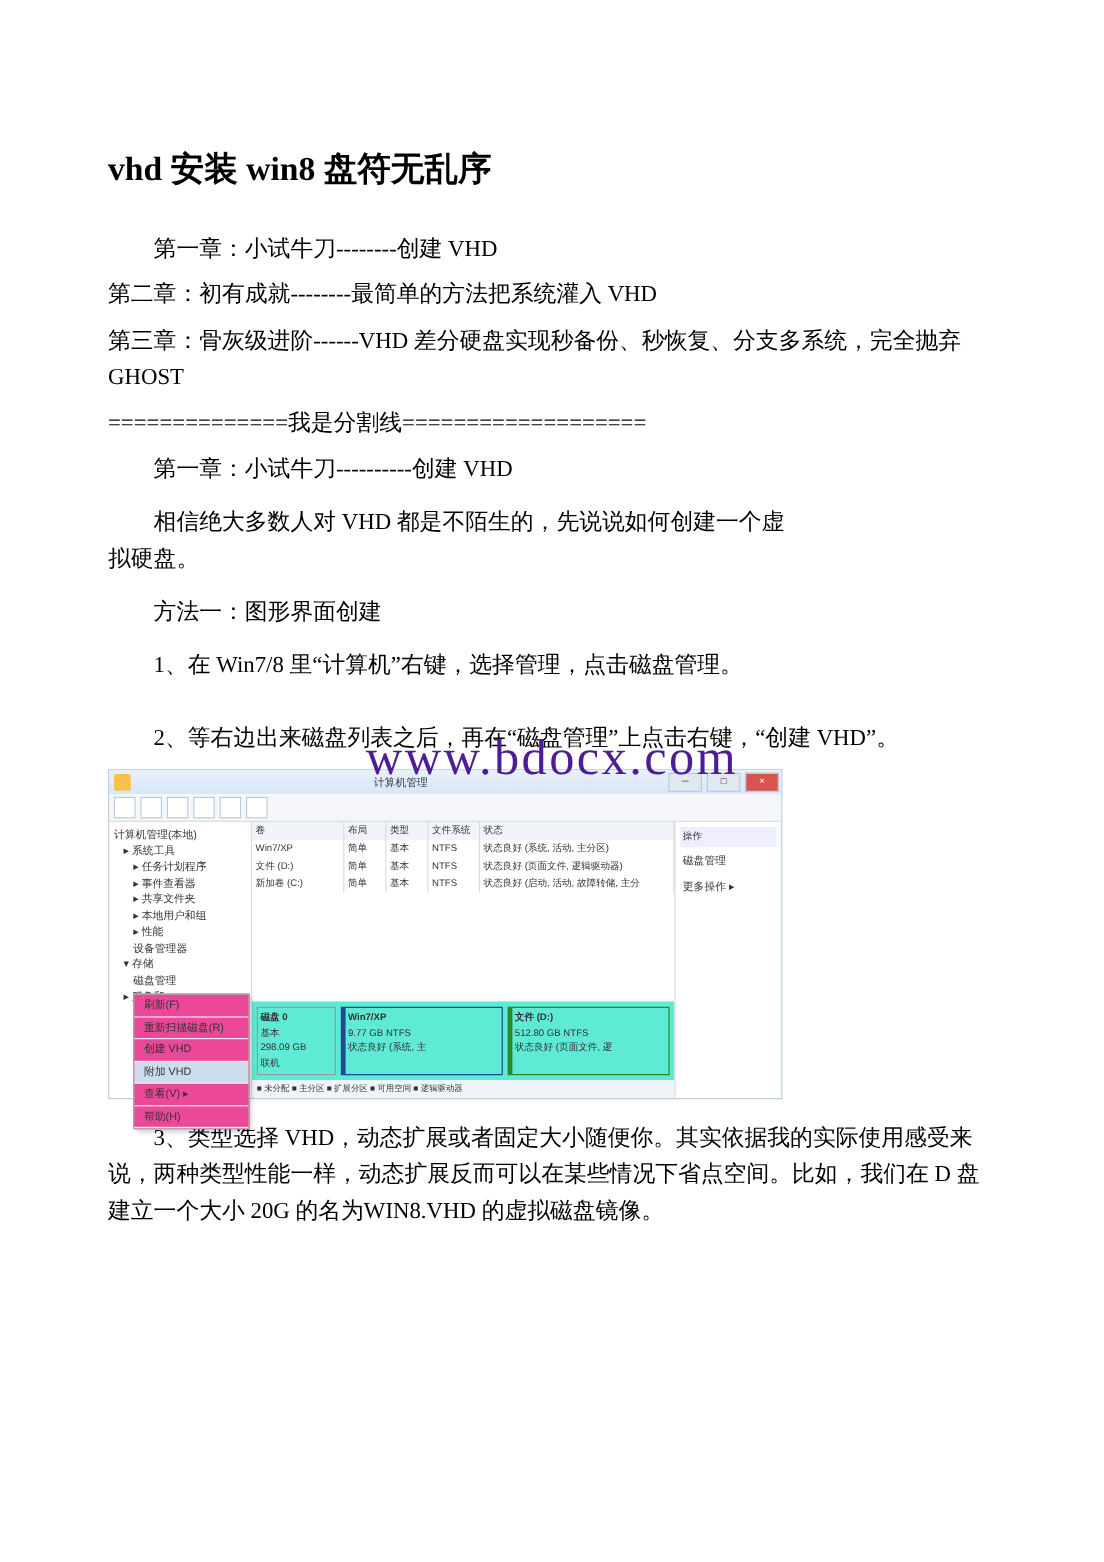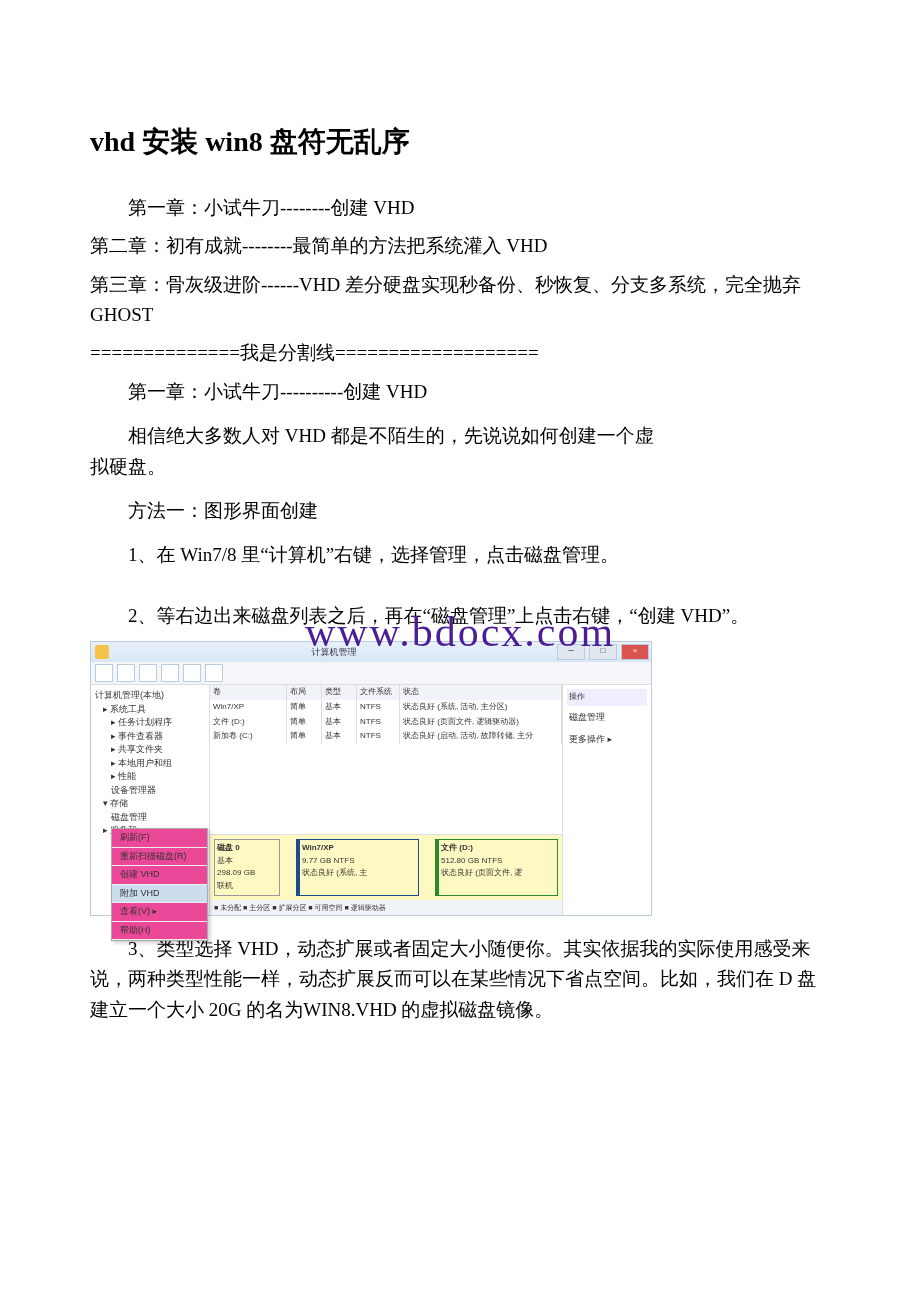--- a/index.html
+++ b/index.html
@@ -22,21 +22,21 @@
 .ind1{padding-left:8px}.ind2{padding-left:16px}
 .ctx{position:absolute;background:#ec4899;border:1px solid #aaa;box-shadow:2px 2px 4px rgba(0,0,0,.2);width:95px;margin-top:4px}
 .ctx div{padding:2px 8px;border-bottom:1px solid #eee}
 .ctx .hl{background:#cde}
 .mid{flex:1;display:flex;flex-direction:column}
 .grid{border-bottom:1px solid #ddd;flex:1}
 .gh{display:flex;background:#f0f3f7;font-size:8px}
 .gh span,.gr span{border-right:1px solid #ddd;padding:1px 3px}
 .gr{display:flex;font-size:8px}
 .c1{width:70px}.c2{width:28px}.c3{width:28px}.c4{width:36px}.c5{flex:1}
-.disk{padding:4px;display:flex;gap:16px;font-size:8px;background:#fef9c3}
+.disk{padding:4px;display:flex;gap:4px;font-size:8px;background:#5eead4}
 .db{border:1px solid #999;padding:2px;width:60px}
 .part{border:1px solid #1a4d8f;border-left:4px solid #1a4d8f;padding:2px;flex:1}
 .part.g{border-color:#2a8a2a;border-left-color:#2a8a2a}
 .legend{font-size:7px;padding:2px 4px;background:#f0f3f7}
 .side{width:80px;border-left:1px solid #ddd;padding:4px}
 .side .hd{background:#eef;padding:2px;font-weight:normal;font-size:8px}
 </style>
 </head>
 <body>
 

